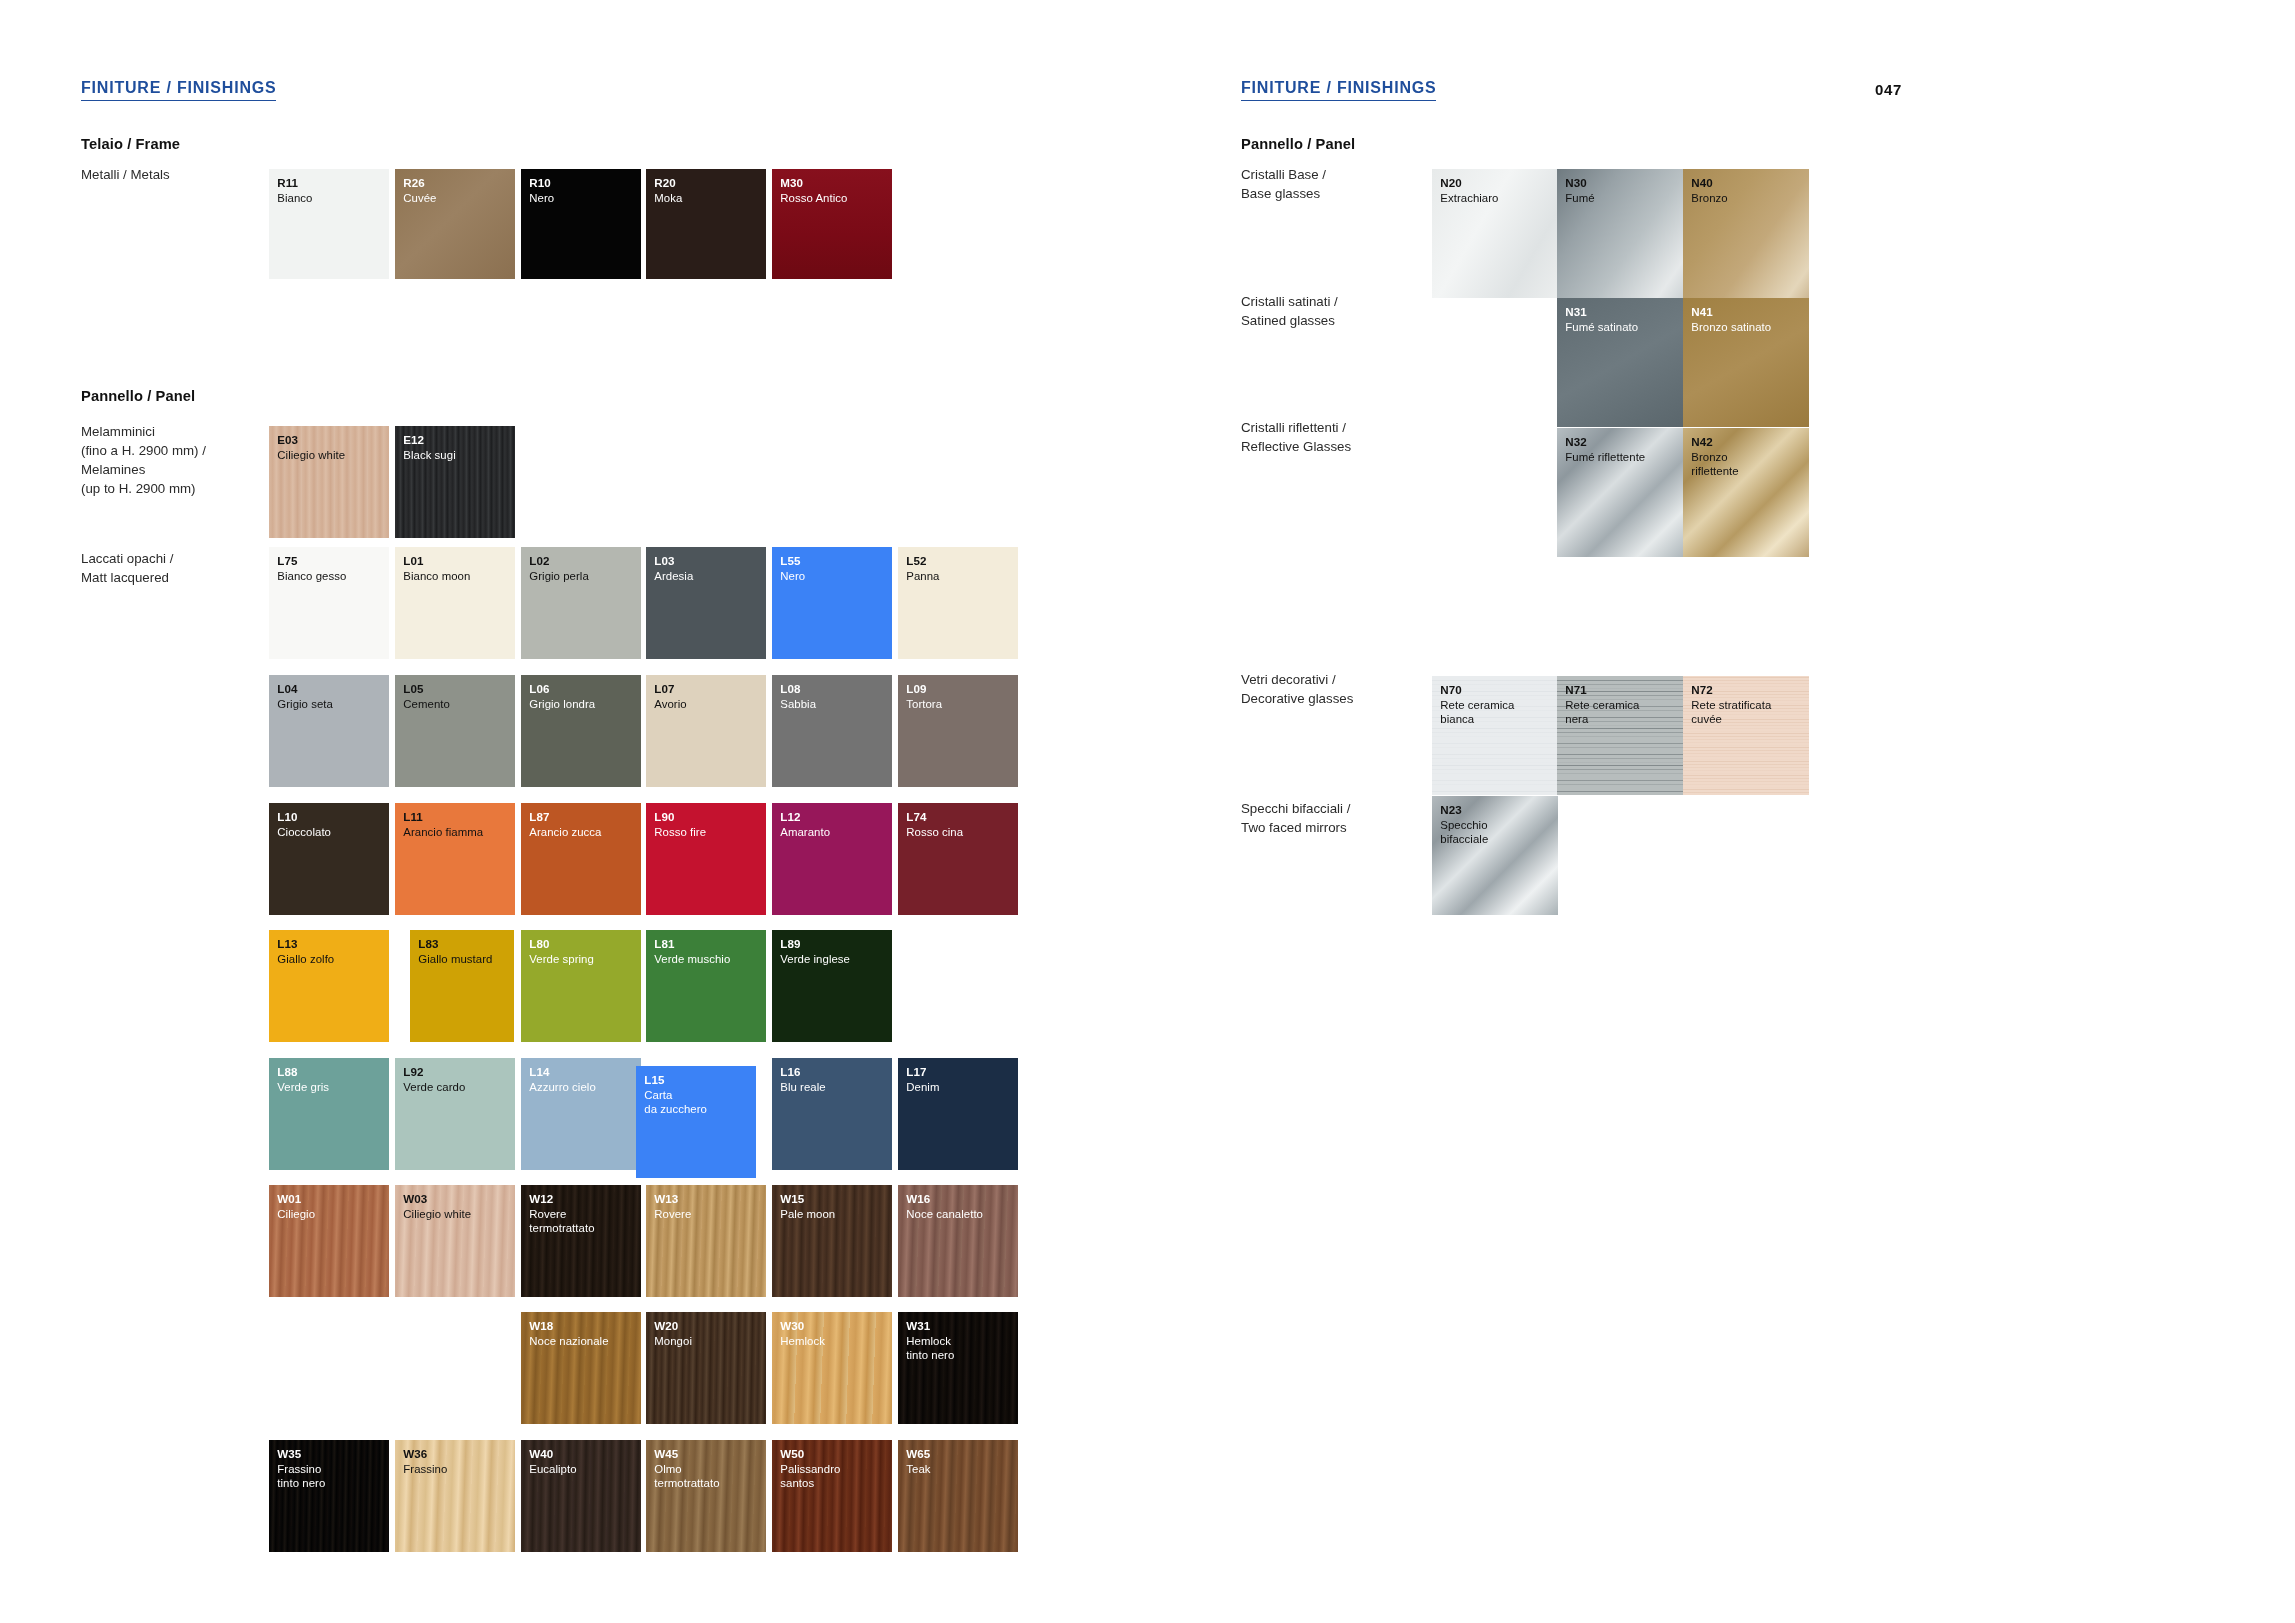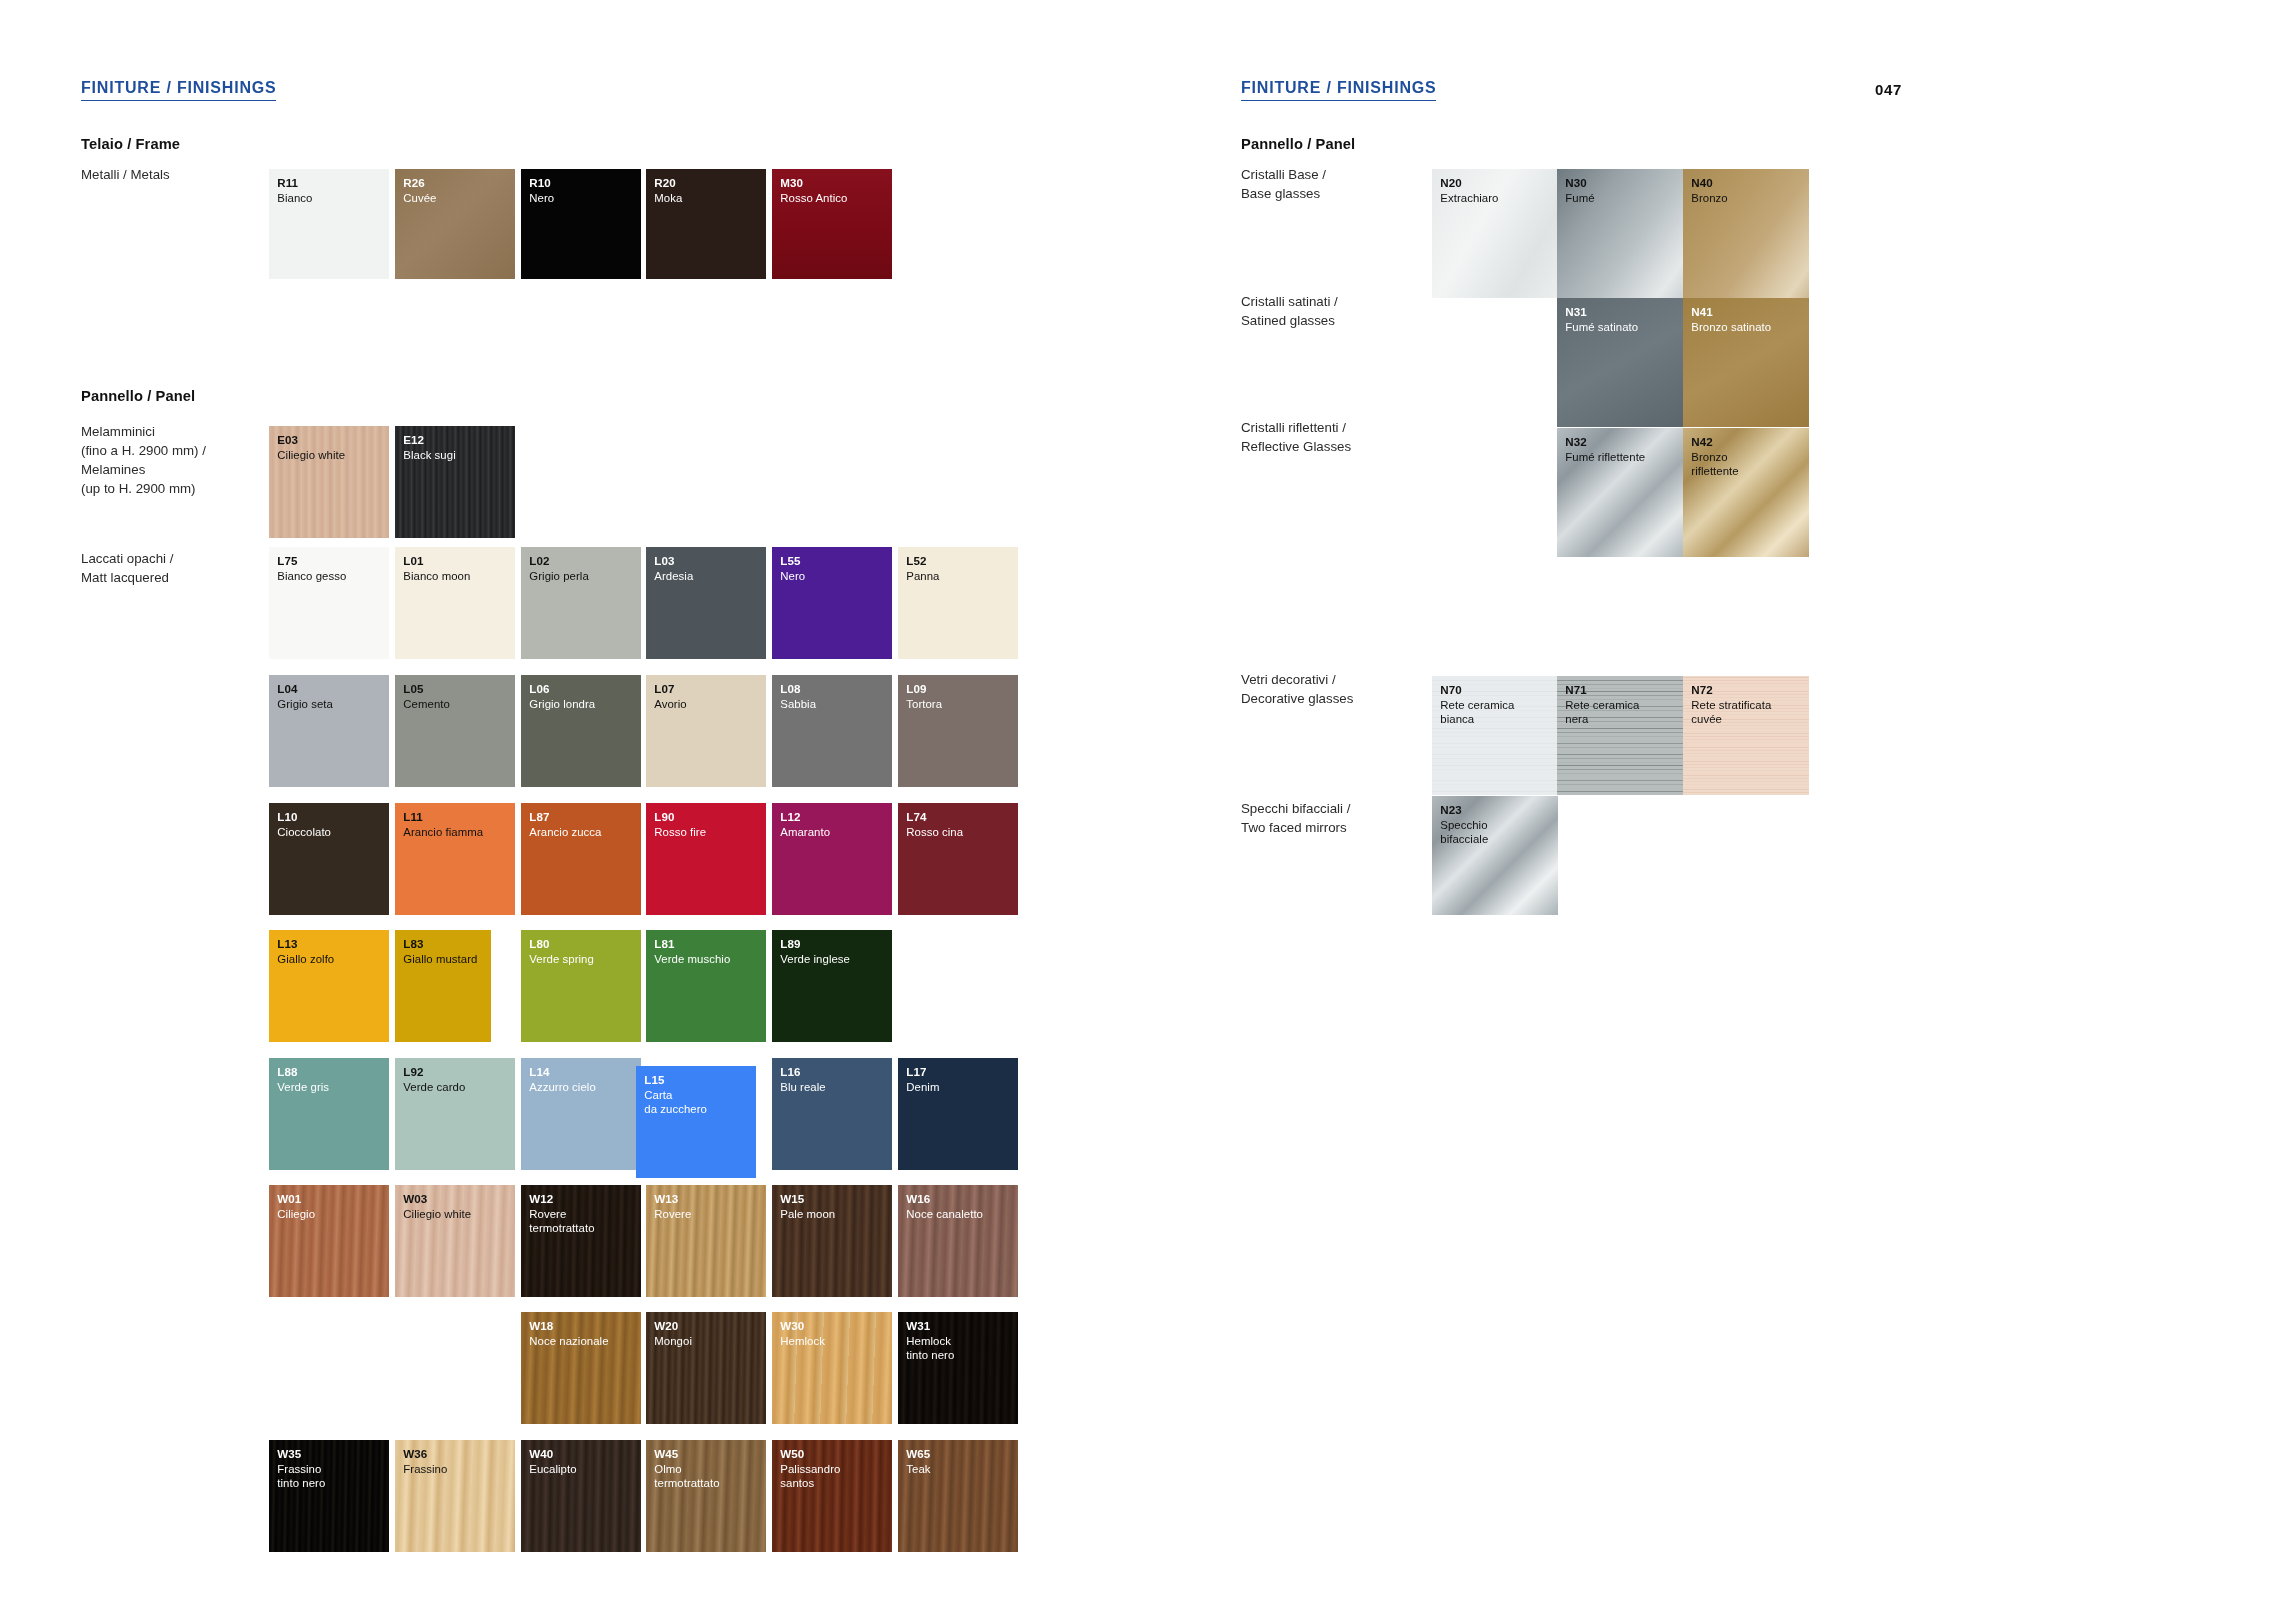--- a/index.html
+++ b/index.html
@@ -123,21 +123,21 @@
           <span class="code">L02</span>
           <span class="nm">Grigio perla</span>
         </span>
       </div>
       <div class="sw dark" style="left: 646px; top: 547px; width: 120px; height: 112px; background: rgb(77, 85, 90);">
         <span class="cap">
           <span class="code">L03</span>
           <span class="nm">Ardesia</span>
         </span>
       </div>
-      <div class="sw dark" style="left: 772px; top: 547px; width: 120px; height: 112px; background: #4c1d95;">
+      <div class="sw dark" style="left: 772px; top: 547px; width: 120px; height: 112px; background: #3b82f6;">
         <span class="cap">
           <span class="code">L55</span>
           <span class="nm">Nero</span>
         </span>
       </div>
       <div class="sw light" style="left: 898px; top: 547px; width: 120px; height: 112px; background: rgb(243, 236, 218);">
         <span class="cap">
           <span class="code">L52</span>
           <span class="nm">Panna</span>
         </span>
@@ -213,21 +213,21 @@
           <span class="code">L74</span>
           <span class="nm">Rosso cina</span>
         </span>
       </div>
       <div class="sw light" style="left: 269px; top: 930px; width: 120px; height: 112px; background: rgb(240, 174, 22);">
         <span class="cap">
           <span class="code">L13</span>
           <span class="nm">Giallo zolfo</span>
         </span>
       </div>
-      <div class="sw light" style="left: 395px; top: 930px; width: 96px; height: 112px; background: rgb(207, 162, 5);">
+      <div class="sw light" style="left: 410px; top: 930px; width: 104px; height: 112px; background: rgb(207, 162, 5);">
         <span class="cap">
           <span class="code">L83</span>
           <span class="nm">Giallo mustard</span>
         </span>
       </div>
       <div class="sw dark" style="left: 521px; top: 930px; width: 120px; height: 112px; background: rgb(149, 169, 43);">
         <span class="cap">
           <span class="code">L80</span>
           <span class="nm">Verde spring</span>
         </span>

